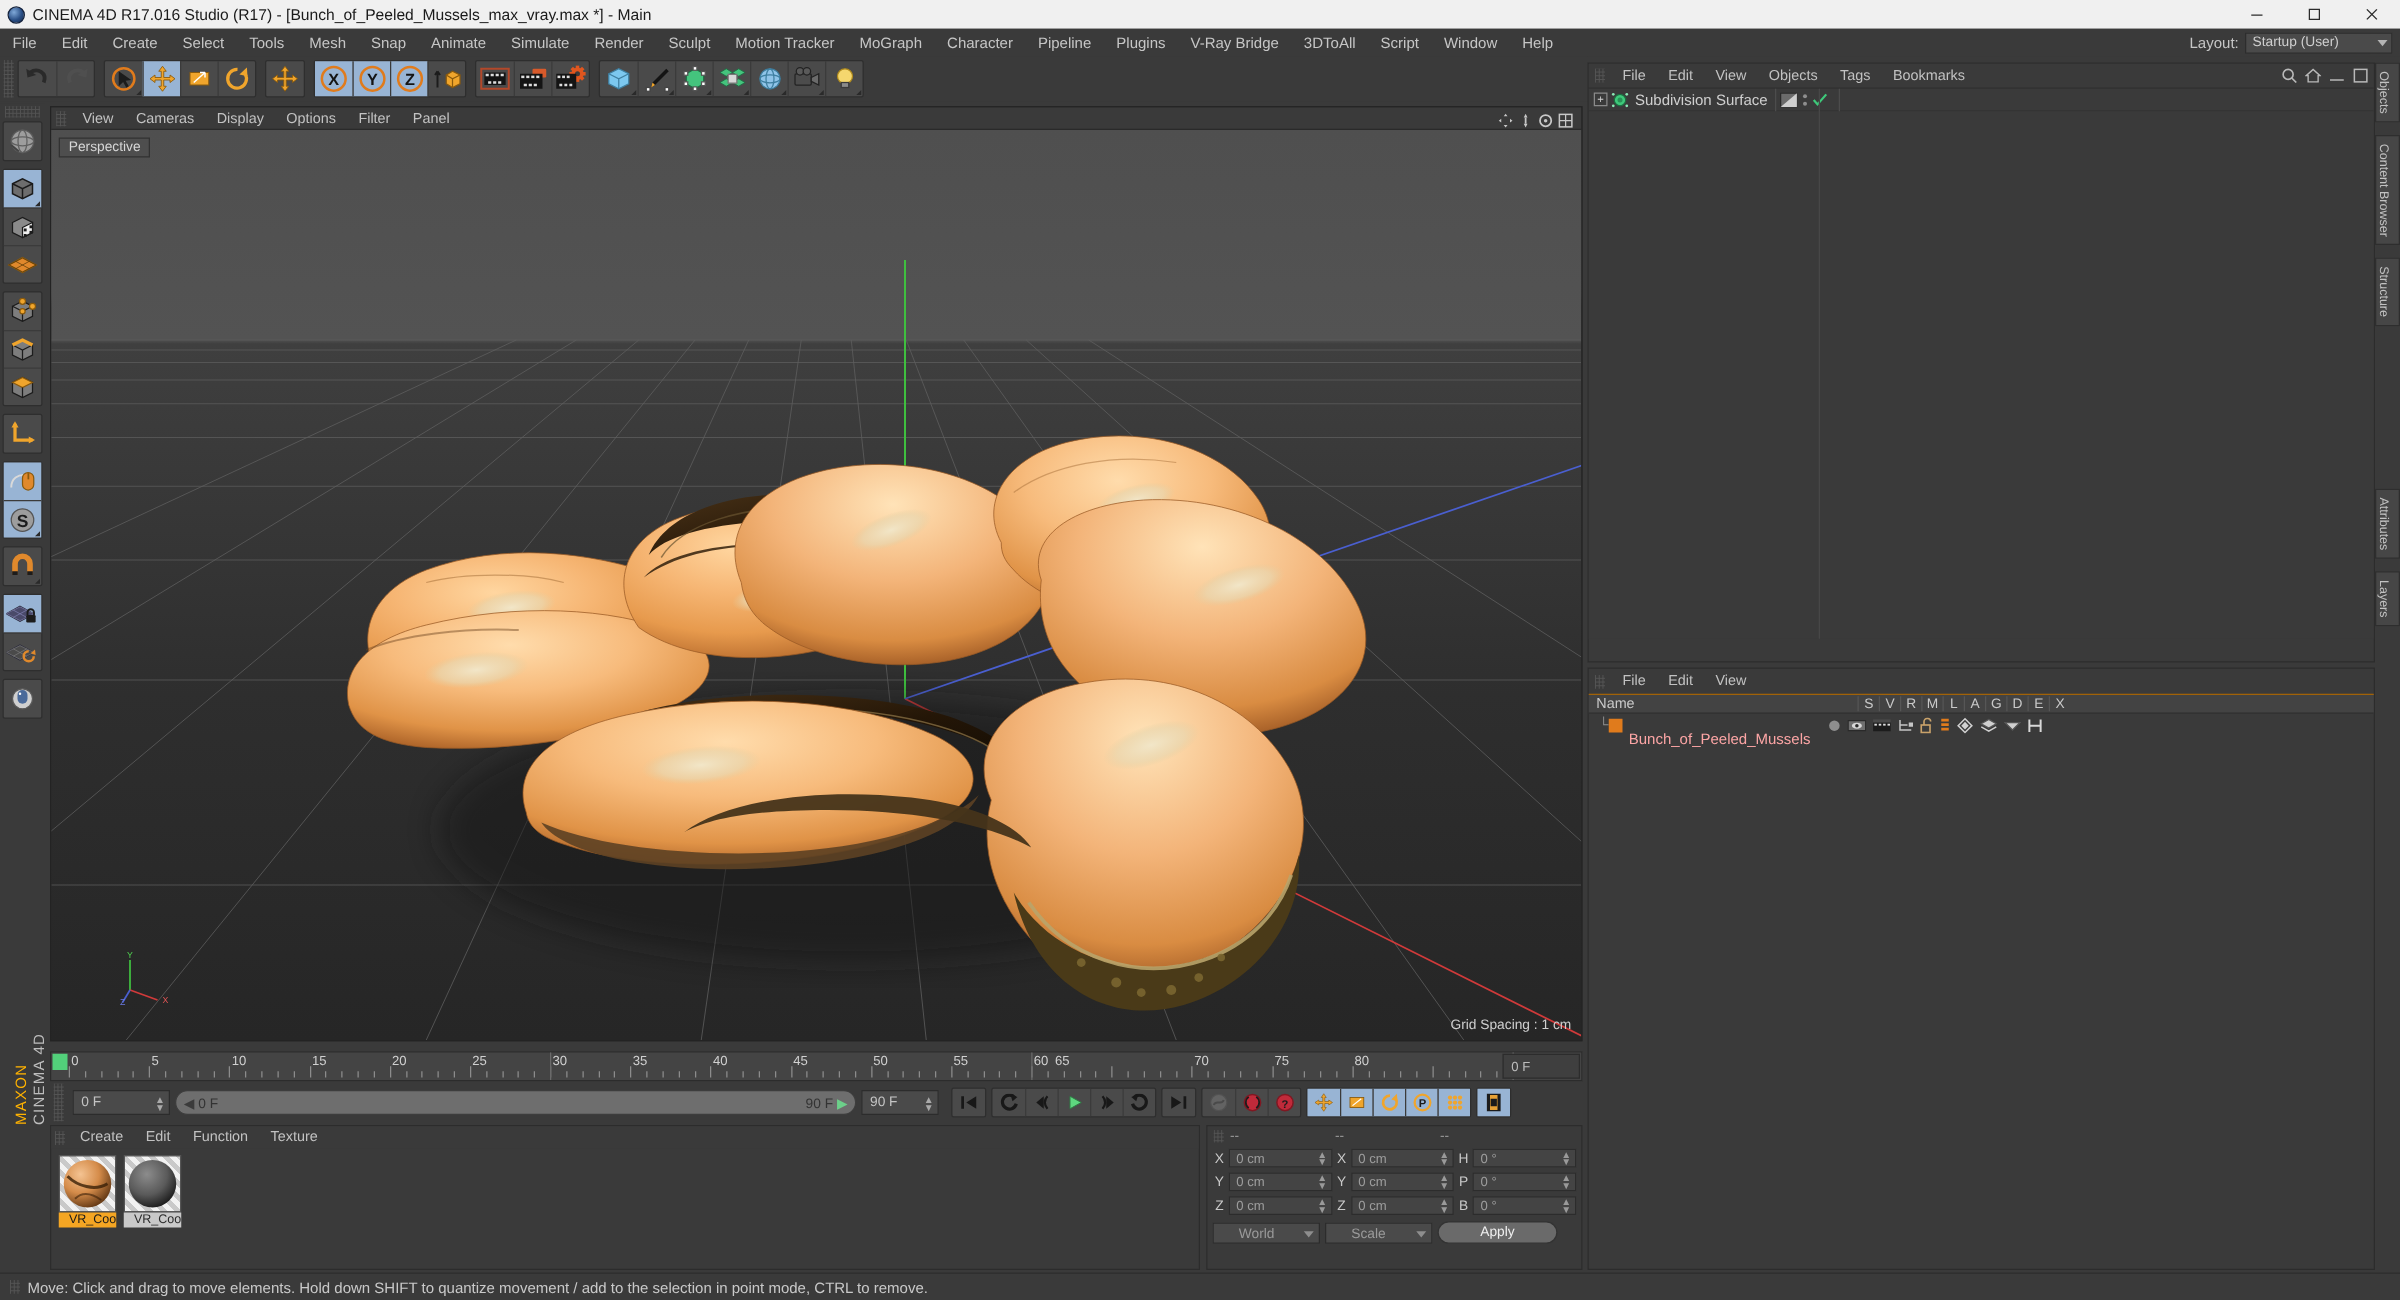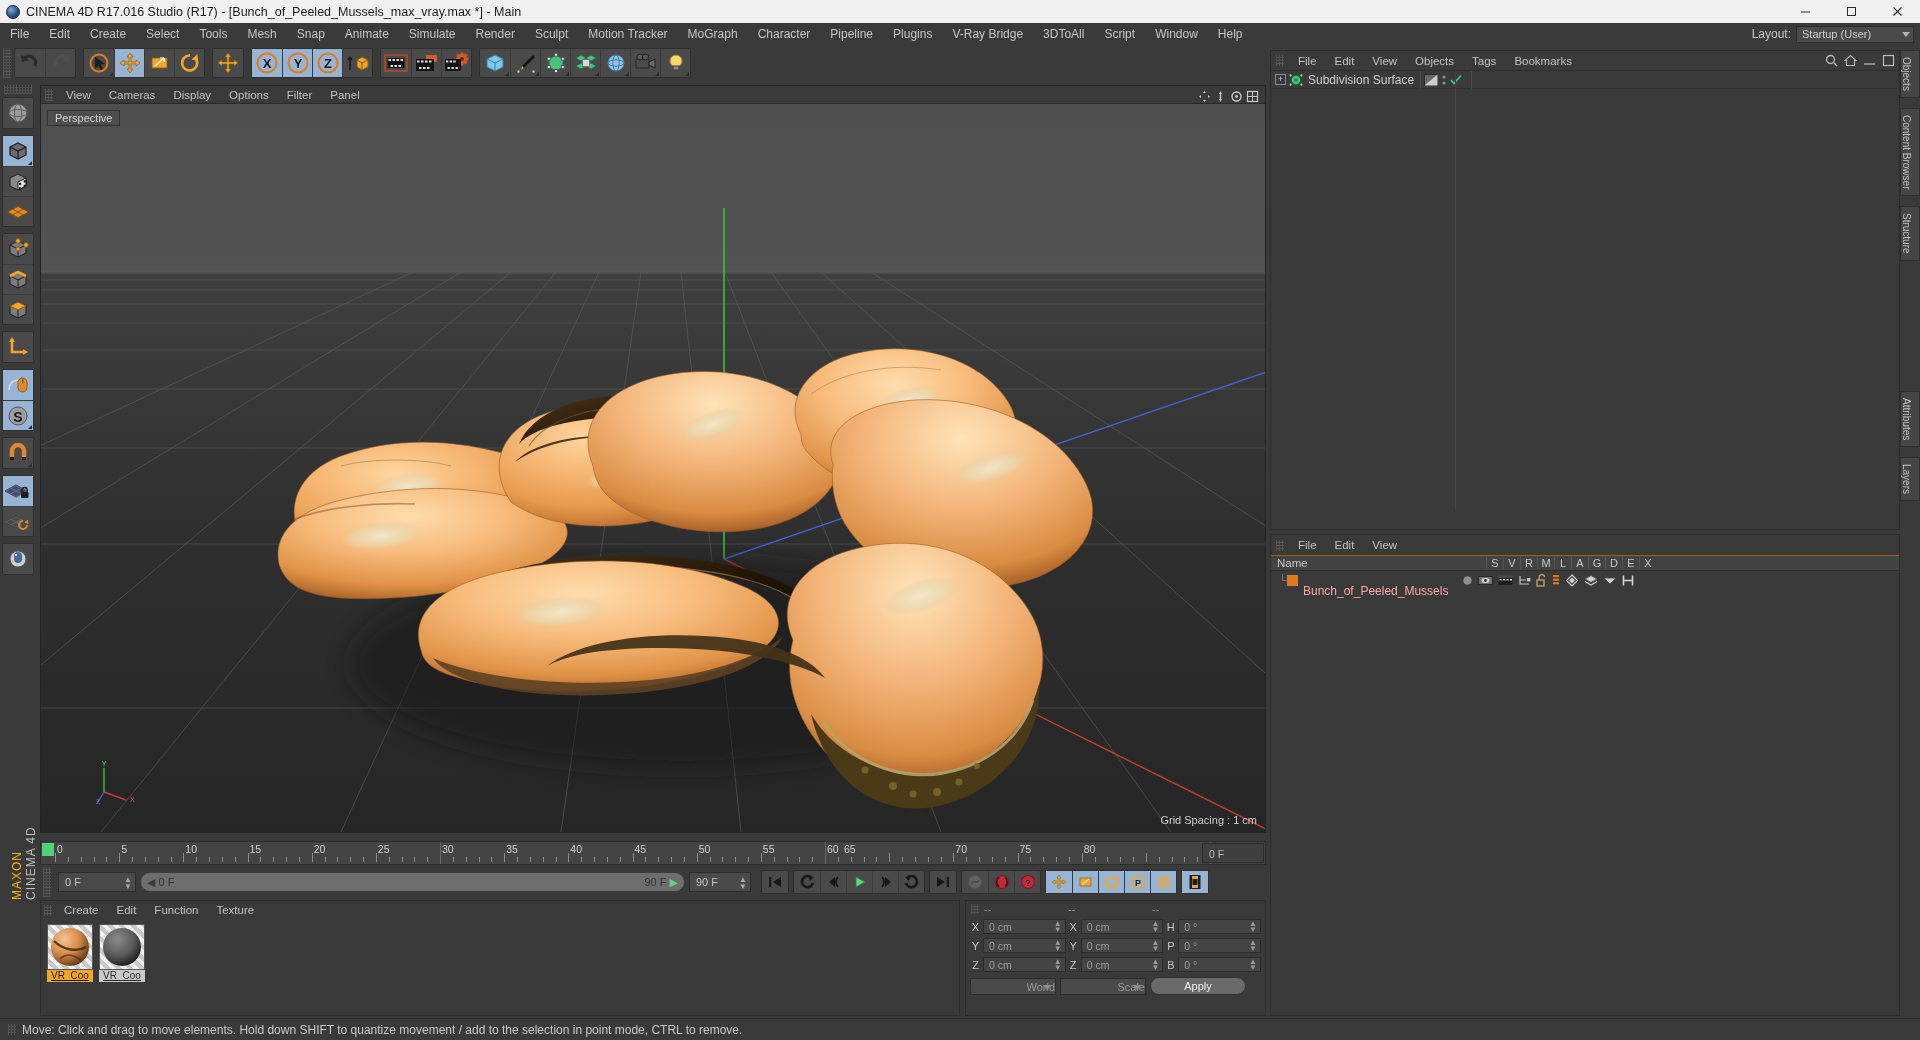--- a/index.html
+++ b/index.html
@@ -97,38 +97,38 @@
   
   .matmgr{position:absolute;left:40px;top:900px;width:920px;height:116px;background:#3a3a3a;border:1px solid #2c2c2c;}
   .mm-menu{height:18px;display:flex;align-items:center;background:#3a3a3a;}
   .mm-menu .mi{padding:0 9px;font-size:11.5px;color:#c2c2c2;line-height:18px;}
   .mm-body{padding:5px 0 0 6px;display:flex;gap:6px;}
   .mat{width:46px;}
   .mat-thumb{width:46px;height:46px;
     background-image:repeating-linear-gradient(45deg,#f2f2f2 0 4px,#c9c9c9 4px 8px);
     display:flex;align-items:center;justify-content:center;border:1px solid #555;}
   .mat-ball{width:40px;height:40px;border-radius:50%;}
-  .mat-name{font-size:10px;text-align:center;line-height:12px;height:12px;overflow:hidden;text-decoration:underline;}
+  .mat-name{font-size:10px;text-align:right;line-height:12px;height:12px;overflow:hidden;}
   .mat.sel .mat-name{background:#f5a623;color:#1a1a1a;}
   .mat .mat-name{background:#c9c9c9;color:#2a2a2a;}
 
   
   .coord{position:absolute;left:965px;top:900px;width:301px;height:116px;background:#3a3a3a;border:1px solid #2c2c2c;}
   .co-head{height:16px;display:flex;align-items:center;font-size:11px;color:#9a9a9a;}
   .co-head .grip{width:8px;height:10px;margin:0 5px;}
   .co-head span{width:84px;text-align:left;}
   .co-rows{padding:1px 4px 0 4px;}
   .co-row{display:flex;align-items:center;height:17px;margin-bottom:2px;gap:2px;}
   .co-lbl{width:11px;font-size:11px;color:#c9c9c9;text-align:center;}
   .co-inp{flex:1;height:15px;background:#444;border:1px solid #2c2c2c;font-size:10.5px;color:#9d9d9d;
     padding-left:5px;line-height:14px;position:relative;}
   .co-inp .sp{position:absolute;right:3px;top:1px;font-size:8px;line-height:6px;color:#9a9a9a;}
   .co-foot{display:flex;align-items:center;gap:4px;padding:2px 4px;}
   .co-sel{width:86px;height:17px;background:#4a4a4a;border:1px solid #2c2c2c;font-size:11px;color:#9a9a9a;
-    padding-left:6px;line-height:16px;position:relative;text-align:right;}
+    padding-left:20px;line-height:16px;position:relative;}
   .co-sel .arrow{position:absolute;right:4px;top:6px;width:0;height:0;border-left:4px solid transparent;border-right:4px solid transparent;border-top:5px solid #8e8e8e;}
   .co-apply{width:96px;height:18px;border-radius:9px;background:#6a6a6a;border:1px solid #333;
     text-align:center;font-size:11px;color:#efefef;line-height:17px;}
 
   
   .obj-panel{position:absolute;left:1270px;top:50px;width:630px;height:480px;background:#3a3a3a;border:1px solid #2c2c2c;}
   .op-menu{height:20px;display:flex;align-items:center;background:#3a3a3a;border-bottom:1px solid #2e2e2e;}
   .op-menu .grip{width:8px;height:11px;margin:0 5px;}
   .op-menu .mi{padding:0 9px;font-size:11.5px;color:#c2c2c2;line-height:20px;}
   .op-row{display:flex;align-items:center;height:18px;padding-left:4px;border-bottom:1px solid #343434;}

